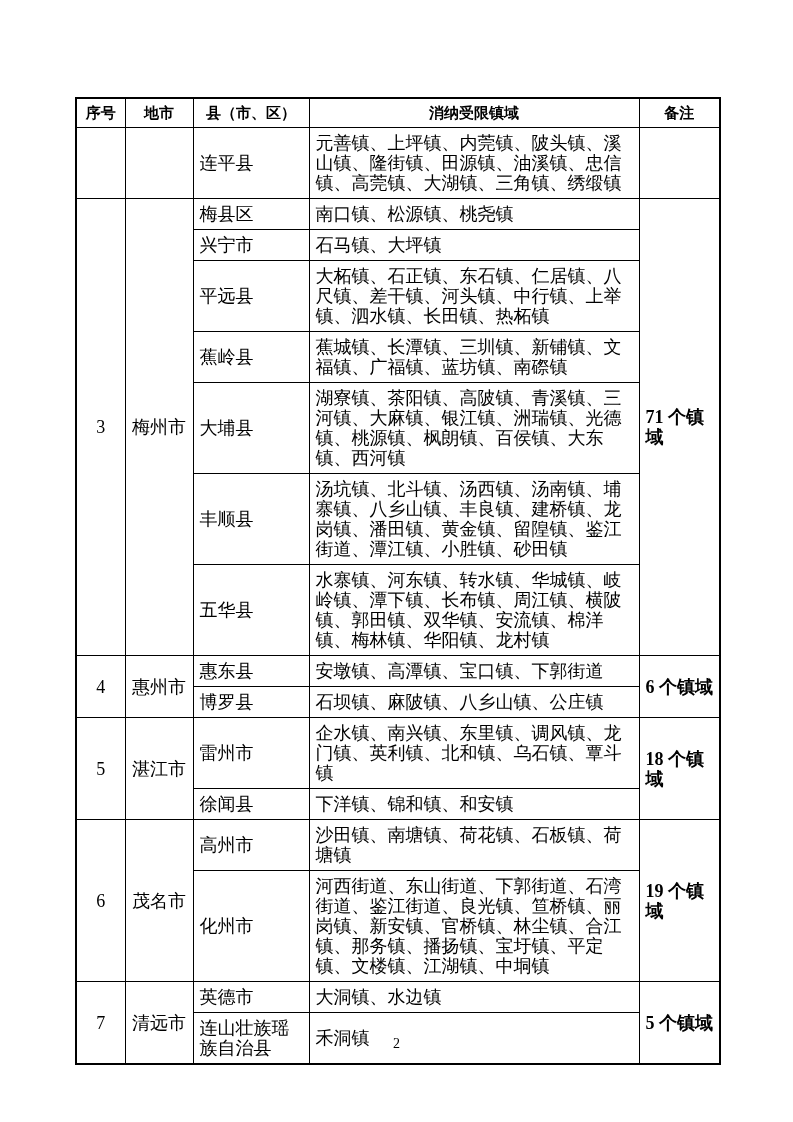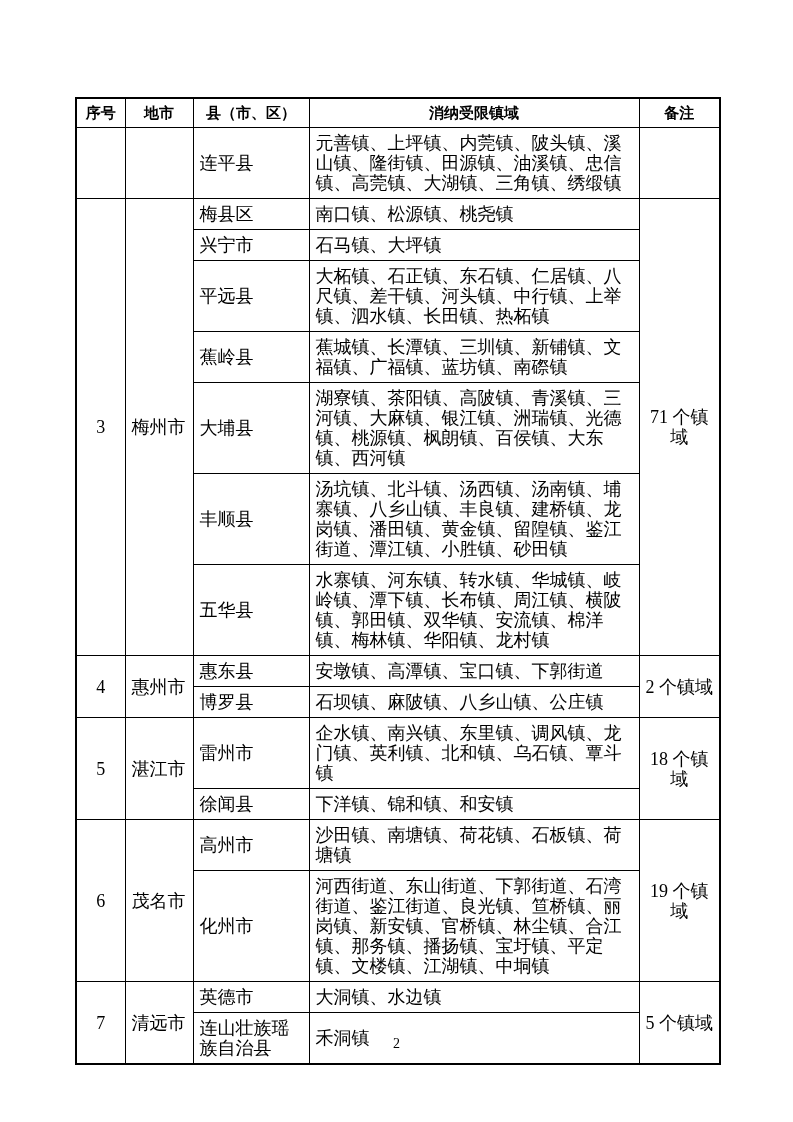--- a/index.html
+++ b/index.html
@@ -34,24 +34,24 @@
     padding: 5px 6px;
     word-break: break-all;
   }
   table.doc-table th {
     font-size: 15px;
     font-weight: bold;
     padding: 4px 2px;
     background: #ffffff;
   }
   td.c-seq    { text-align: center; }
-  td.c-city   { }
+  td.c-city   { text-align: center; }
   td.c-county { text-align: left; padding: 5px 9px; }
   td.c-towns  { text-align: left; }
-  td.c-remark { text-align: center; padding: 5px 3px; }
+  td.c-remark { text-align: left; padding: 5px 3px; font-weight: bold; }
   .page-number {
     position: absolute;
     top: 1036px;
     left: 0;
     width: 100%;
     text-align: center;
     font-size: 14px;
   }
 </style>
 </head>
@@ -113,21 +113,21 @@
         </tr>
         <tr>
           <td class="c-county">五华县</td>
           <td class="c-towns">水寨镇、河东镇、转水镇、华城镇、岐岭镇、潭下镇、长布镇、周江镇、横陂镇、郭田镇、双华镇、安流镇、棉洋镇、梅林镇、华阳镇、龙村镇</td>
         </tr>
         <tr>
           <td class="c-seq" rowspan="2">4</td>
           <td class="c-city" rowspan="2">惠州市</td>
           <td class="c-county">惠东县</td>
           <td class="c-towns">安墩镇、高潭镇、宝口镇、下郭街道</td>
-          <td class="c-remark" rowspan="2">2 个镇域</td>
+          <td class="c-remark" rowspan="2">6 个镇域</td>
         </tr>
         <tr>
           <td class="c-county">博罗县</td>
           <td class="c-towns">石坝镇、麻陂镇、八乡山镇、公庄镇</td>
         </tr>
         <tr>
           <td class="c-seq" rowspan="2">5</td>
           <td class="c-city" rowspan="2">湛江市</td>
           <td class="c-county">雷州市</td>
           <td class="c-towns">企水镇、南兴镇、东里镇、调风镇、龙门镇、英利镇、北和镇、乌石镇、覃斗镇</td>

